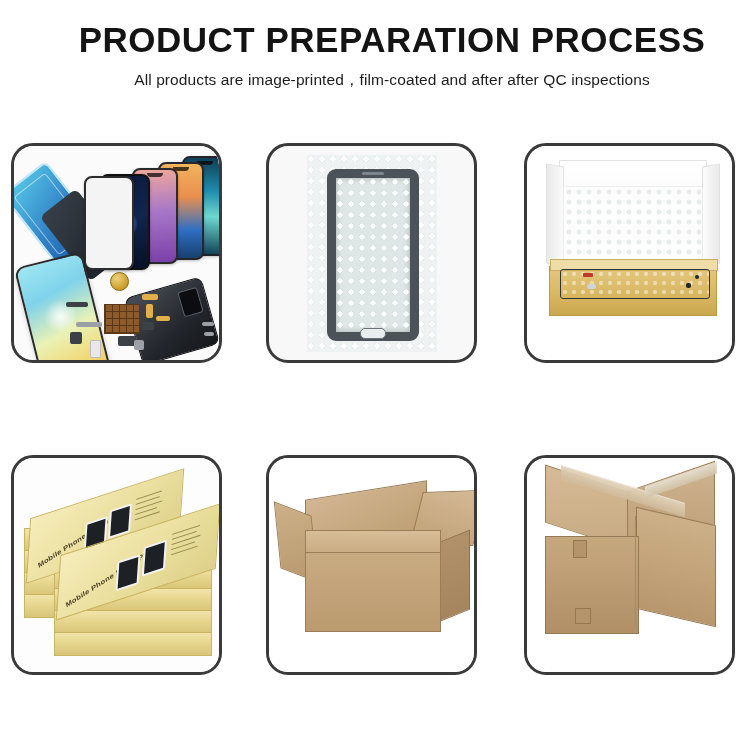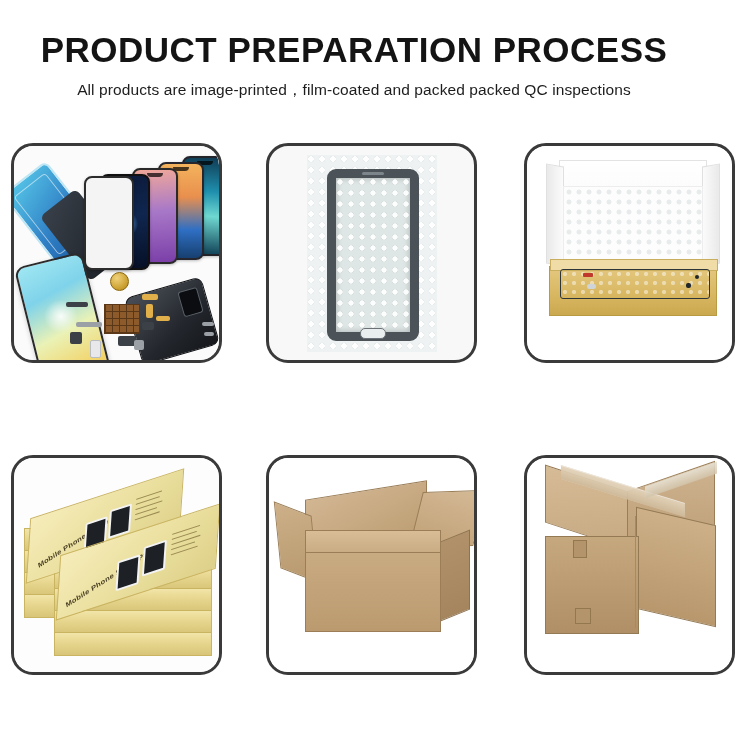--- a/index.html
+++ b/index.html
@@ -6,21 +6,21 @@
   body{
     width:750px;height:750px;
     background:#ffffff;
     font-family:"Liberation Sans", sans-serif;
     overflow:hidden;
     position:relative;
   }
   .page{position:relative;width:750px;height:750px;}
 
   
-  .header{position:absolute;left:0;top:32px;width:708px;text-align:center;}
+  .header{position:absolute;left:0;top:22px;width:708px;text-align:center;padding-left:38px;}
   .title{
     font-size:35px;font-weight:700;color:#141414;
     letter-spacing:0.5px;line-height:1;
     white-space:nowrap;
   }
   .subtitle{
     margin-top:13px;
     font-size:15.5px;font-weight:400;color:#1d1d1d;
     letter-spacing:0.1px;white-space:nowrap;
   }
@@ -203,21 +203,21 @@
   .seam{position:absolute;background:#a78a61;}
   .tab{position:absolute;background:#b3946b;border:1px solid #93784f;}
 </style>
 </head>
 <body>
 
 <div class="page">
 
   <div class="header">
     <div class="title">PRODUCT PREPARATION PROCESS</div>
-    <div class="subtitle">All products are image-printed，film-coated and packed packed QC inspections</div>
+    <div class="subtitle">All products are image-printed，film-coated and after after QC inspections</div>
   </div>
 
   <div class="grid">
 
     <div class="panel r1 c1">
       <div class="stage">
         <div class="p1bg"></div>
 
         <div class="ph ph-a"></div>
         <div class="ph ph-b"></div>

